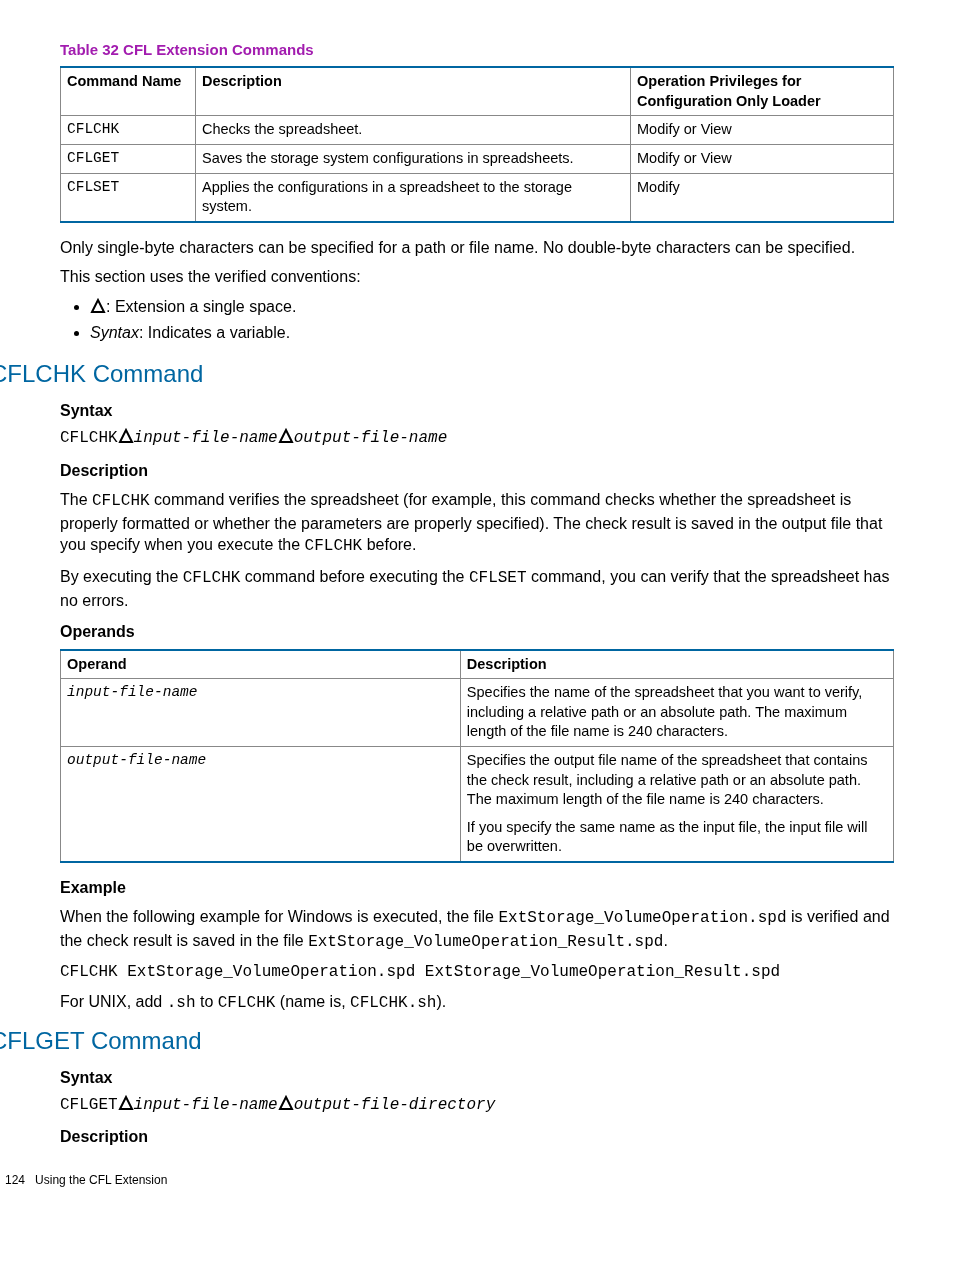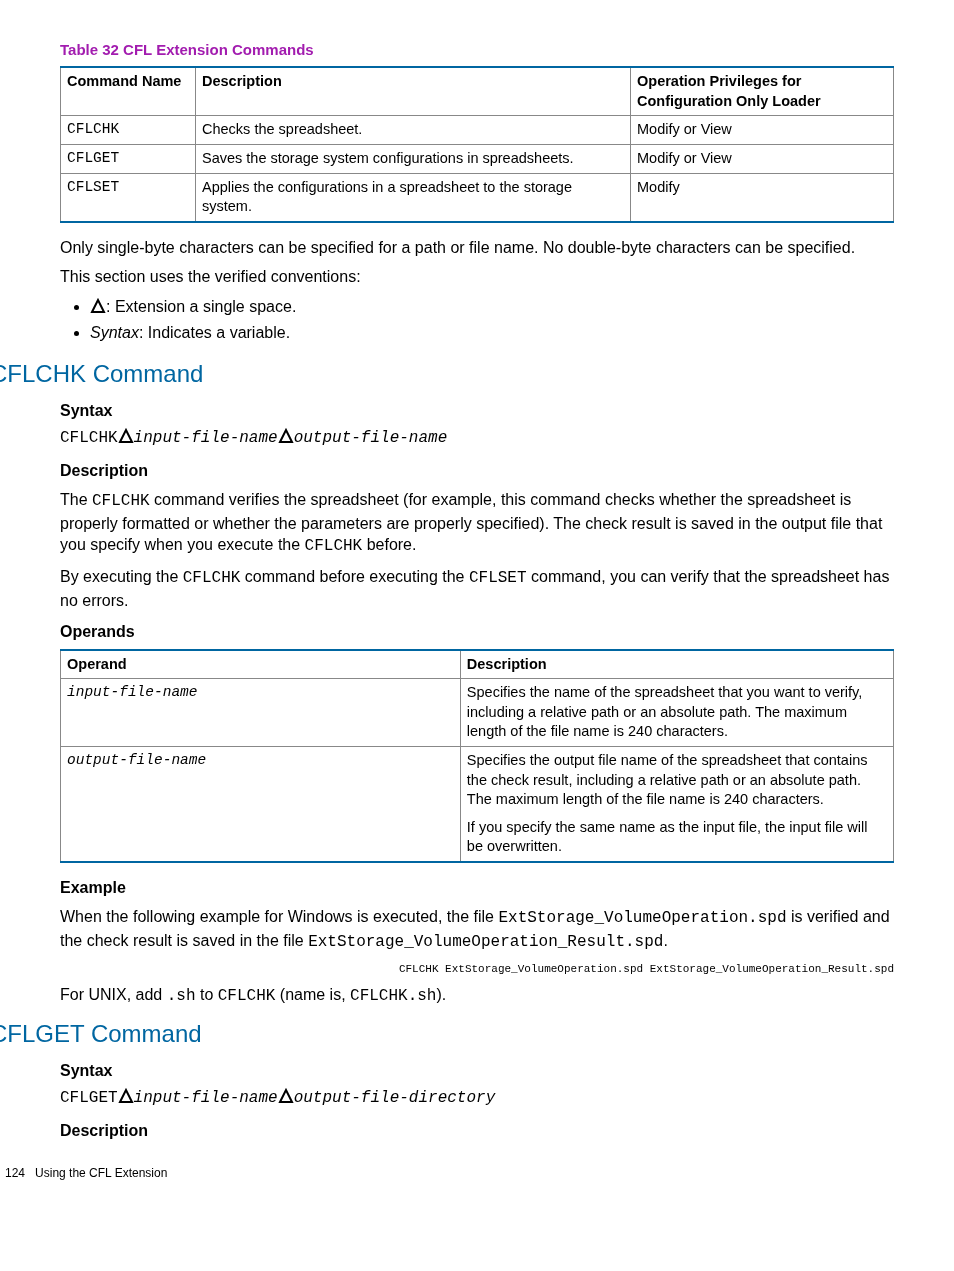--- a/index.html
+++ b/index.html
@@ -67,23 +67,22 @@
   }
   .mono { font-family: "Courier New", monospace; }
   .italic { font-style: italic; }
   .syntax-line {
     font-family: "Courier New", monospace;
     font-size: 16px;
     margin: 6px 0 10px 0;
   }
   .code-small {
     font-family: "Courier New", monospace;
-    font-size: 11px;
+    font-size: 16px;
     margin: 4px 0;
-    text-align: right;
   }
   .footer {
     font-size: 12px;
     margin-top: 24px;
     margin-left: -55px;
   }
   .indent { margin-left: 0; }
   .t32 th:nth-child(1), .t32 td:nth-child(1) { width: 122px; }
   .t32 th:nth-child(2), .t32 td:nth-child(2) { width: auto; }
   .t32 th:nth-child(3), .t32 td:nth-child(3) { width: 250px; }

